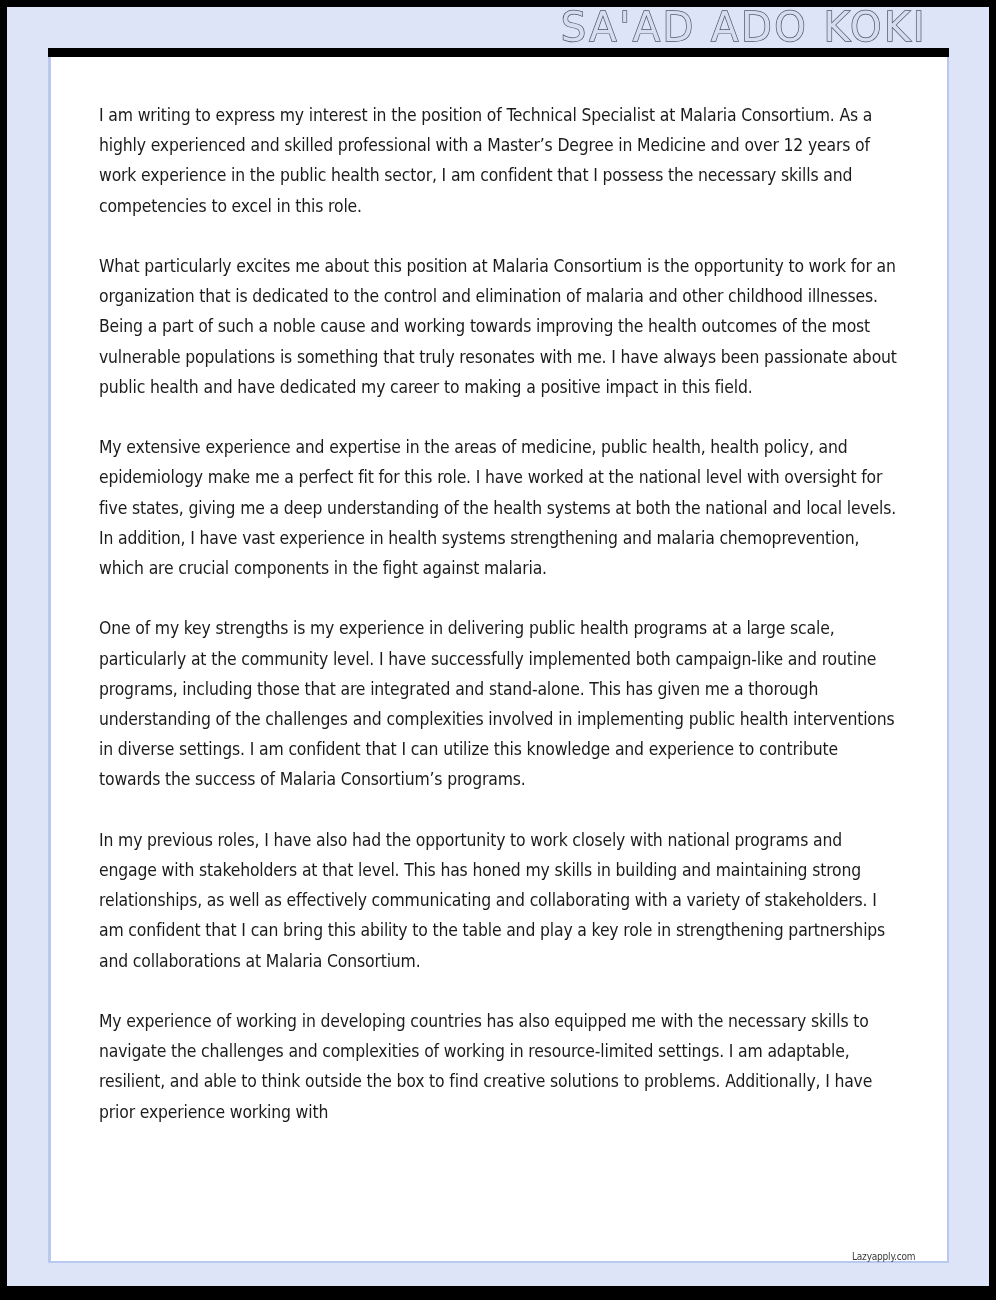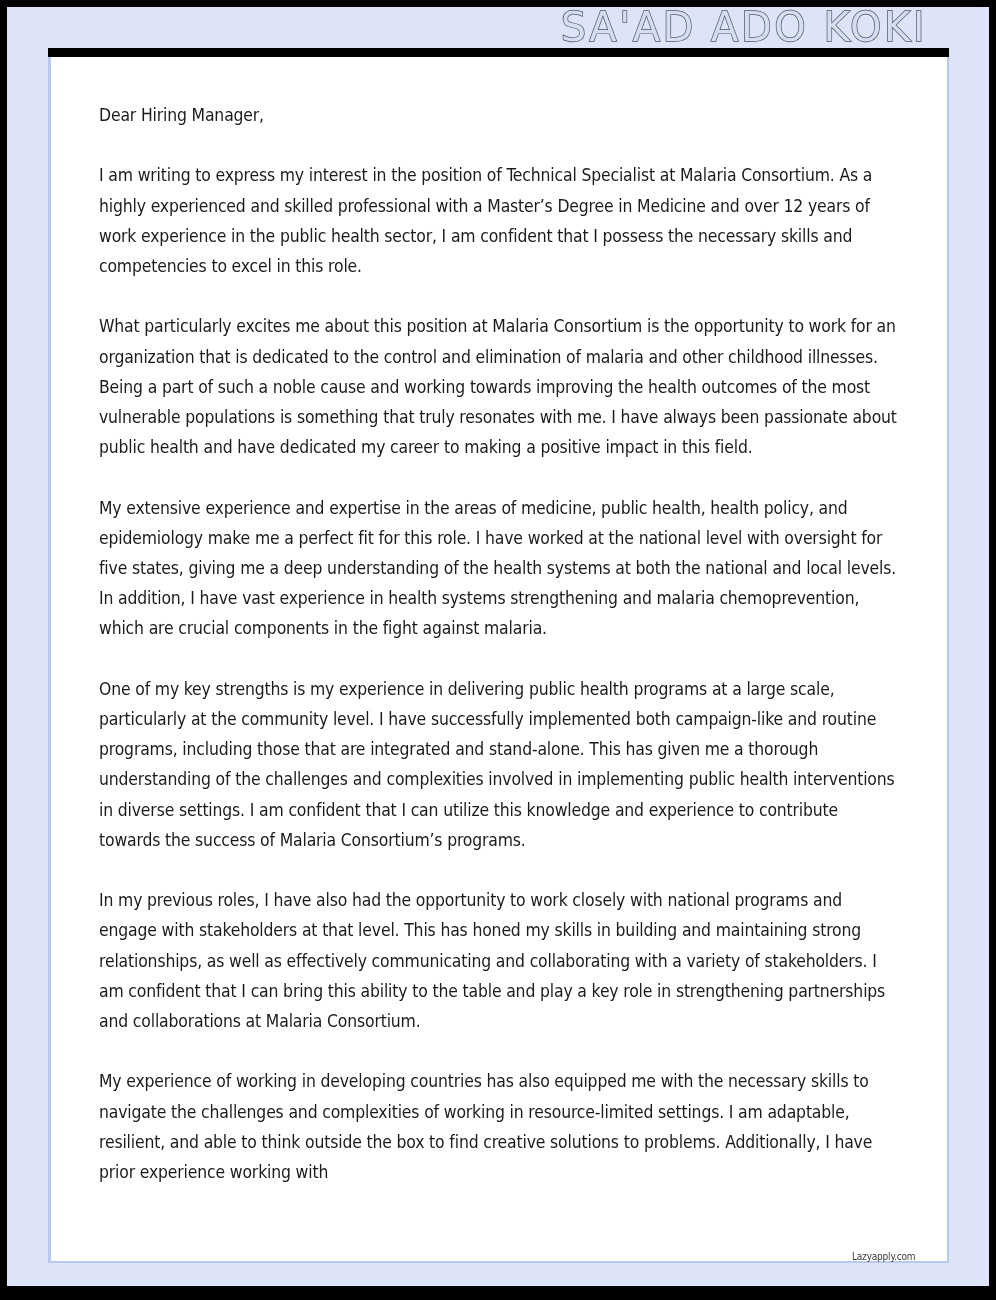--- a/index.html
+++ b/index.html
@@ -123,21 +123,20 @@
 
     <div id="header-band">
       <div id="applicant-name">SA'AD ADO KOKI</div>
     </div>
 
     <div id="header-rule"></div>
 
     <div id="letter-sheet"></div>
 
     <div id="letter-body">
-      <p>Dear Hiring Manager,</p>
       <p>I am writing to express my interest in the position of Technical Specialist at Malaria Consortium. As a highly experienced and skilled professional with a Master’s Degree in Medicine and over 12 years of work experience in the public health sector, I am confident that I possess the necessary skills and competencies to excel in this role.</p>
       <p>What particularly excites me about this position at Malaria Consortium is the opportunity to work for an organization that is dedicated to the control and elimination of malaria and other childhood illnesses. Being a part of such a noble cause and working towards improving the health outcomes of the most vulnerable populations is something that truly resonates with me. I have always been passionate about public health and have dedicated my career to making a positive impact in this field.</p>
       <p>My extensive experience and expertise in the areas of medicine, public health, health policy, and epidemiology make me a perfect fit for this role. I have worked at the national level with oversight for five states, giving me a deep understanding of the health systems at both the national and local levels. In addition, I have vast experience in health systems strengthening and malaria chemoprevention, which are crucial components in the fight against malaria.</p>
       <p>One of my key strengths is my experience in delivering public health programs at a large scale, particularly at the community level. I have successfully implemented both campaign-like and routine programs, including those that are integrated and stand-alone. This has given me a thorough understanding of the challenges and complexities involved in implementing public health interventions in diverse settings. I am confident that I can utilize this knowledge and experience to contribute towards the success of Malaria Consortium’s programs.</p>
       <p>In my previous roles, I have also had the opportunity to work closely with national programs and engage with stakeholders at that level. This has honed my skills in building and maintaining strong relationships, as well as effectively communicating and collaborating with a variety of stakeholders. I am confident that I can bring this ability to the table and play a key role in strengthening partnerships and collaborations at Malaria Consortium.</p>
       <p>My experience of working in developing countries has also equipped me with the necessary skills to navigate the challenges and complexities of working in resource-limited settings. I am adaptable, resilient, and able to think outside the box to find creative solutions to problems. Additionally, I have prior experience working with</p>
     </div>
 
     <div id="watermark">Lazyapply.com</div>
 

